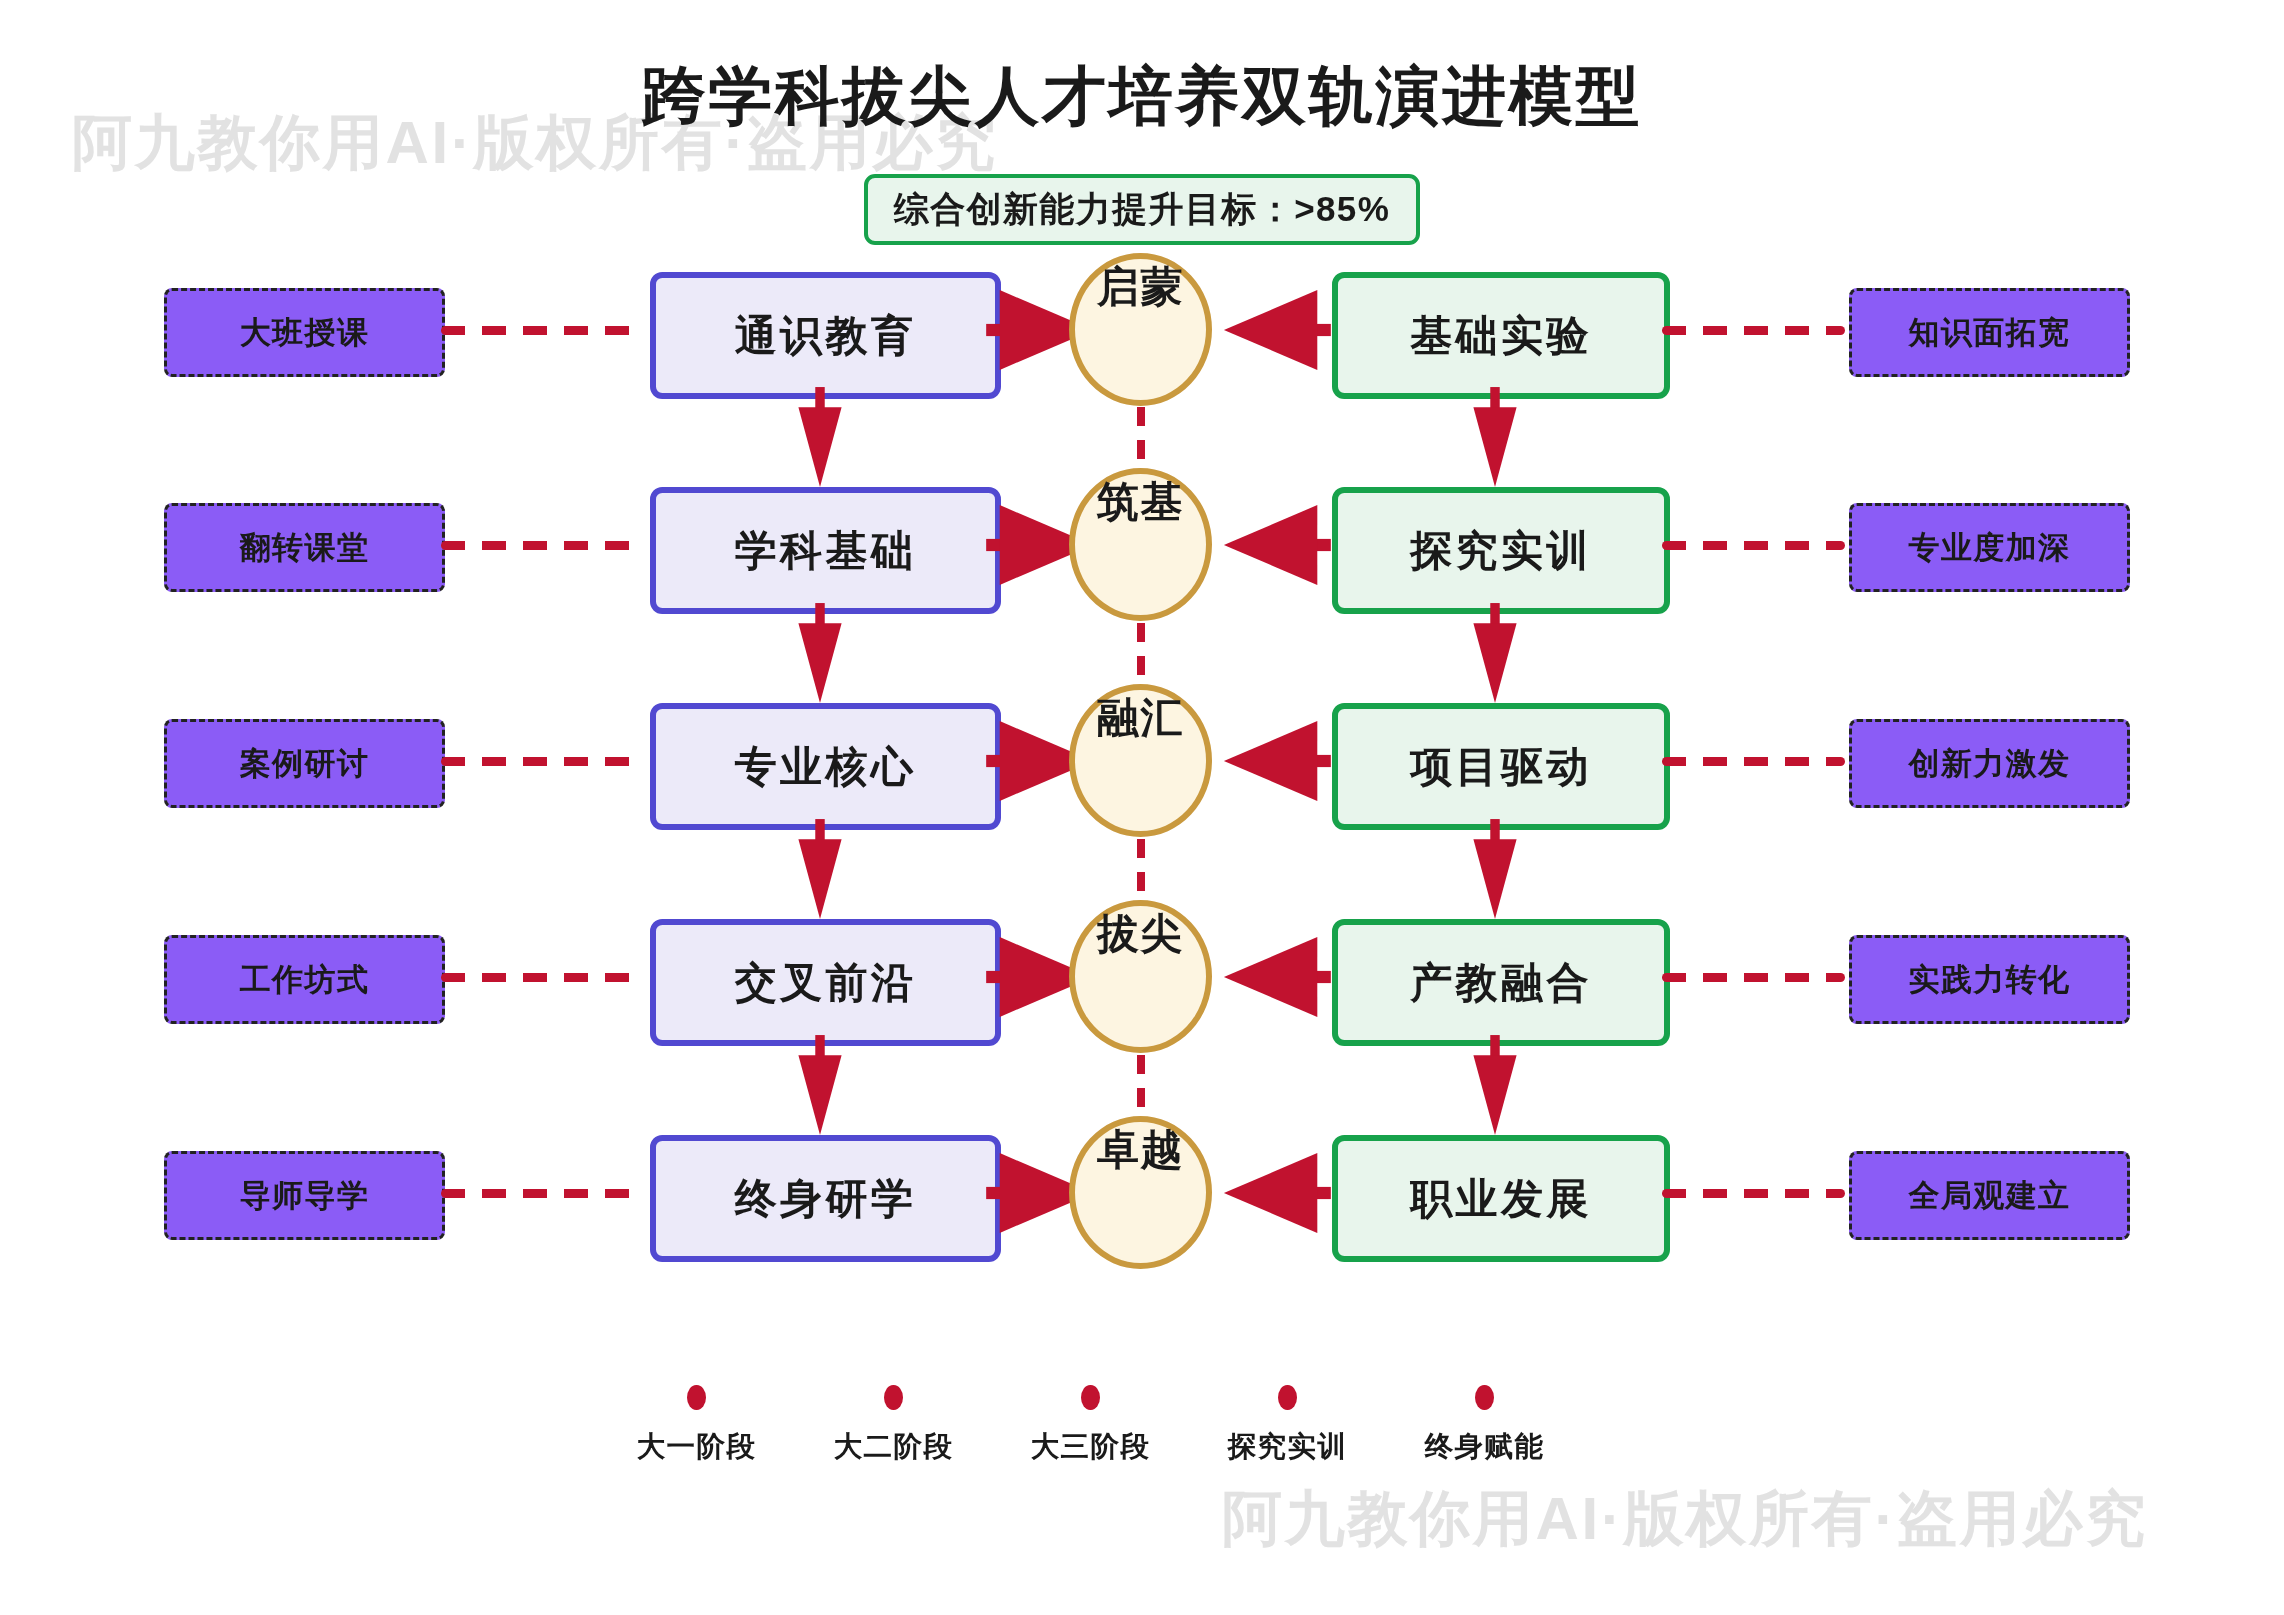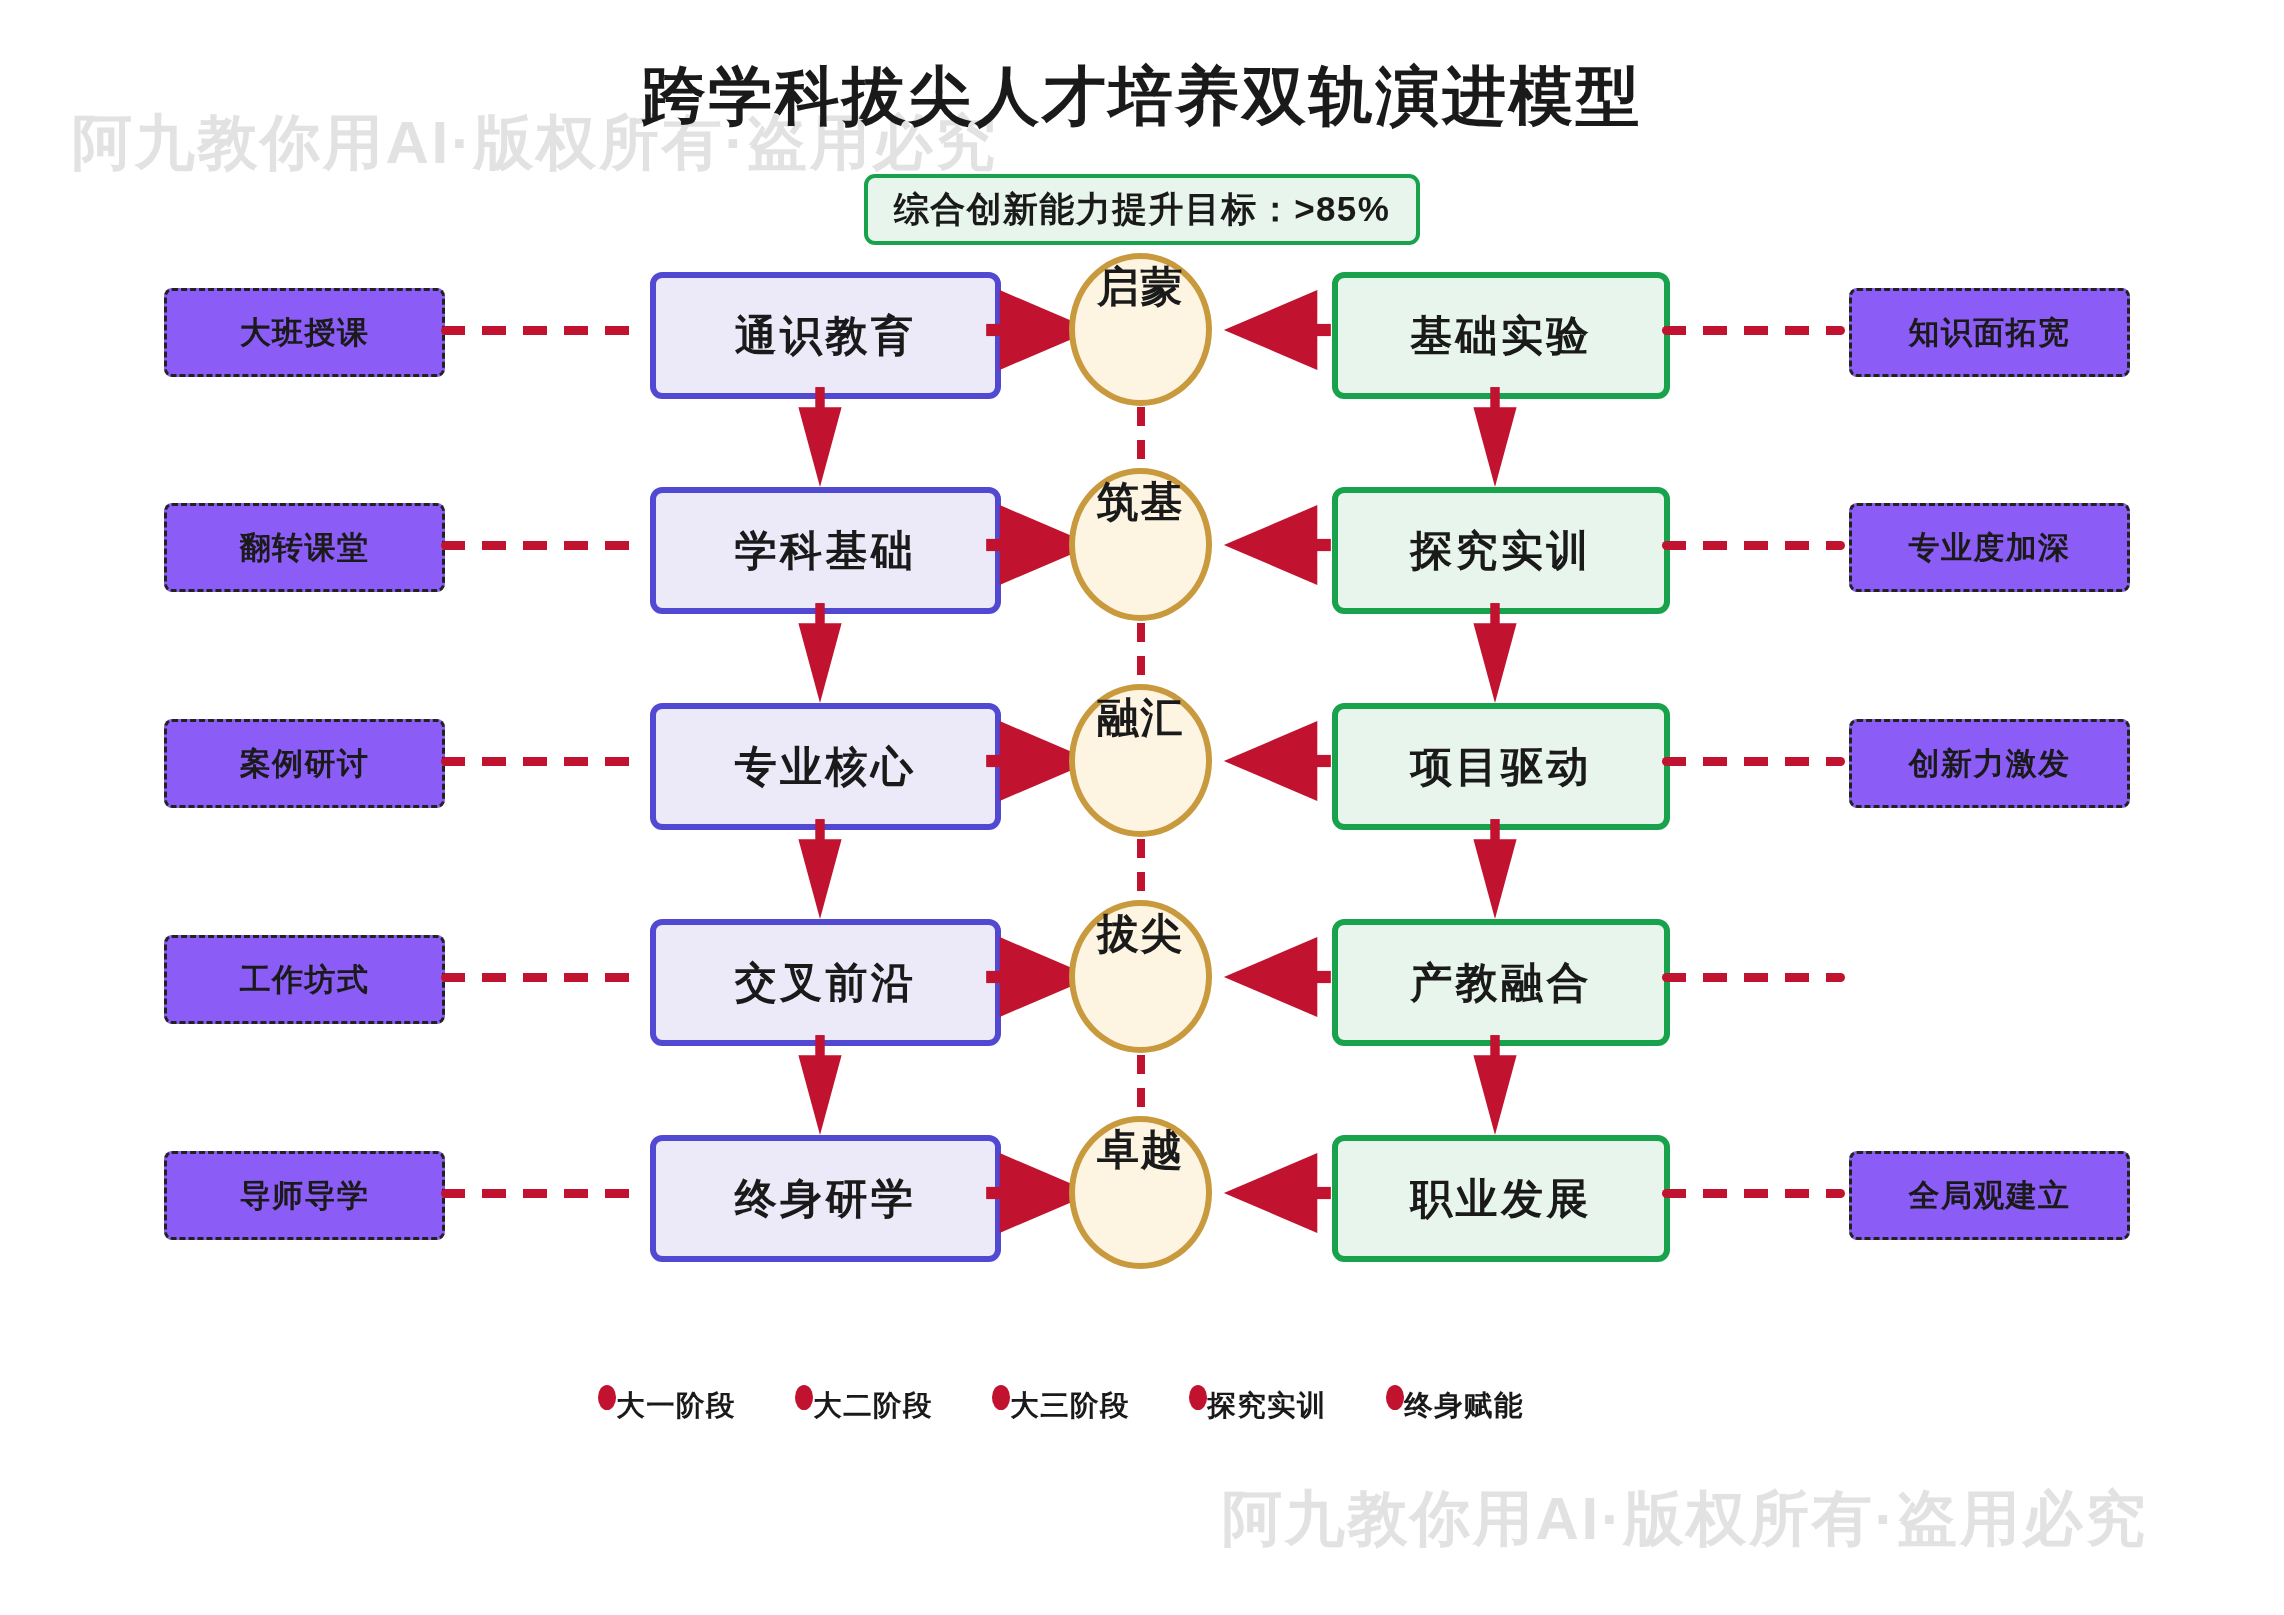--- a/index.html
+++ b/index.html
@@ -66,21 +66,21 @@
   .va-a{left:793px;}
   .va-b{left:1468px;}
   .vdash{
     position:absolute;left:1137px;top:20.4px;width:8.1px;height:60px;
     background:repeating-linear-gradient(180deg,var(--red) 0 19px,transparent 19px 33px);
   }
   .legend{
     position:absolute;left:0;top:1385px;width:2181px;z-index:2;
     display:flex;justify-content:center;
   }
-  .legend-item{width:197px;display:flex;flex-direction:row;align-items:center;}
+  .legend-item{width:197px;display:flex;flex-direction:column;align-items:center;}
   .legend-dot{width:18.3px;height:25px;border-radius:50%;background:var(--red);margin-bottom:17.7px;}
   .legend-label{font-size:28.5px;font-weight:800;letter-spacing:1.4px;}
   .caption{
     position:absolute;left:0;top:1521px;width:100%;text-align:center;
     font-size:31px;font-weight:800;letter-spacing:1.4px;z-index:2;
   }
 </style>
 </head>
 <body>
 
@@ -231,20 +231,23 @@
         <span>拔尖</span>
       </div>
     <svg class="harrow harrow-l" viewBox="0 0 162 130">
         <rect x="138" y="56" width="24" height="18" fill="currentColor"></rect>
         <polygon points="142,6 4,65 142,124" fill="currentColor"></polygon>
       </svg>
     <div class="track-box track-b">
         <span>产教融合</span>
       </div>
     <div class="hdash hdash-right"></div>
+    <div class="side-box side-right">
+        <span>实践力转化</span>
+      </div>
   </div>
 
   <div class="vrow" style="top:1035px">
     <svg class="varrow va-a" viewBox="0 0 80 148">
         <rect x="33" y="0" width="14" height="36" fill="currentColor"></rect>
         <polygon points="8,30 72,30 40,148" fill="currentColor"></polygon>
       </svg>
     <div class="vdash"></div>
     <svg class="varrow va-b" viewBox="0 0 80 148">
         <rect x="33" y="0" width="14" height="36" fill="currentColor"></rect>

